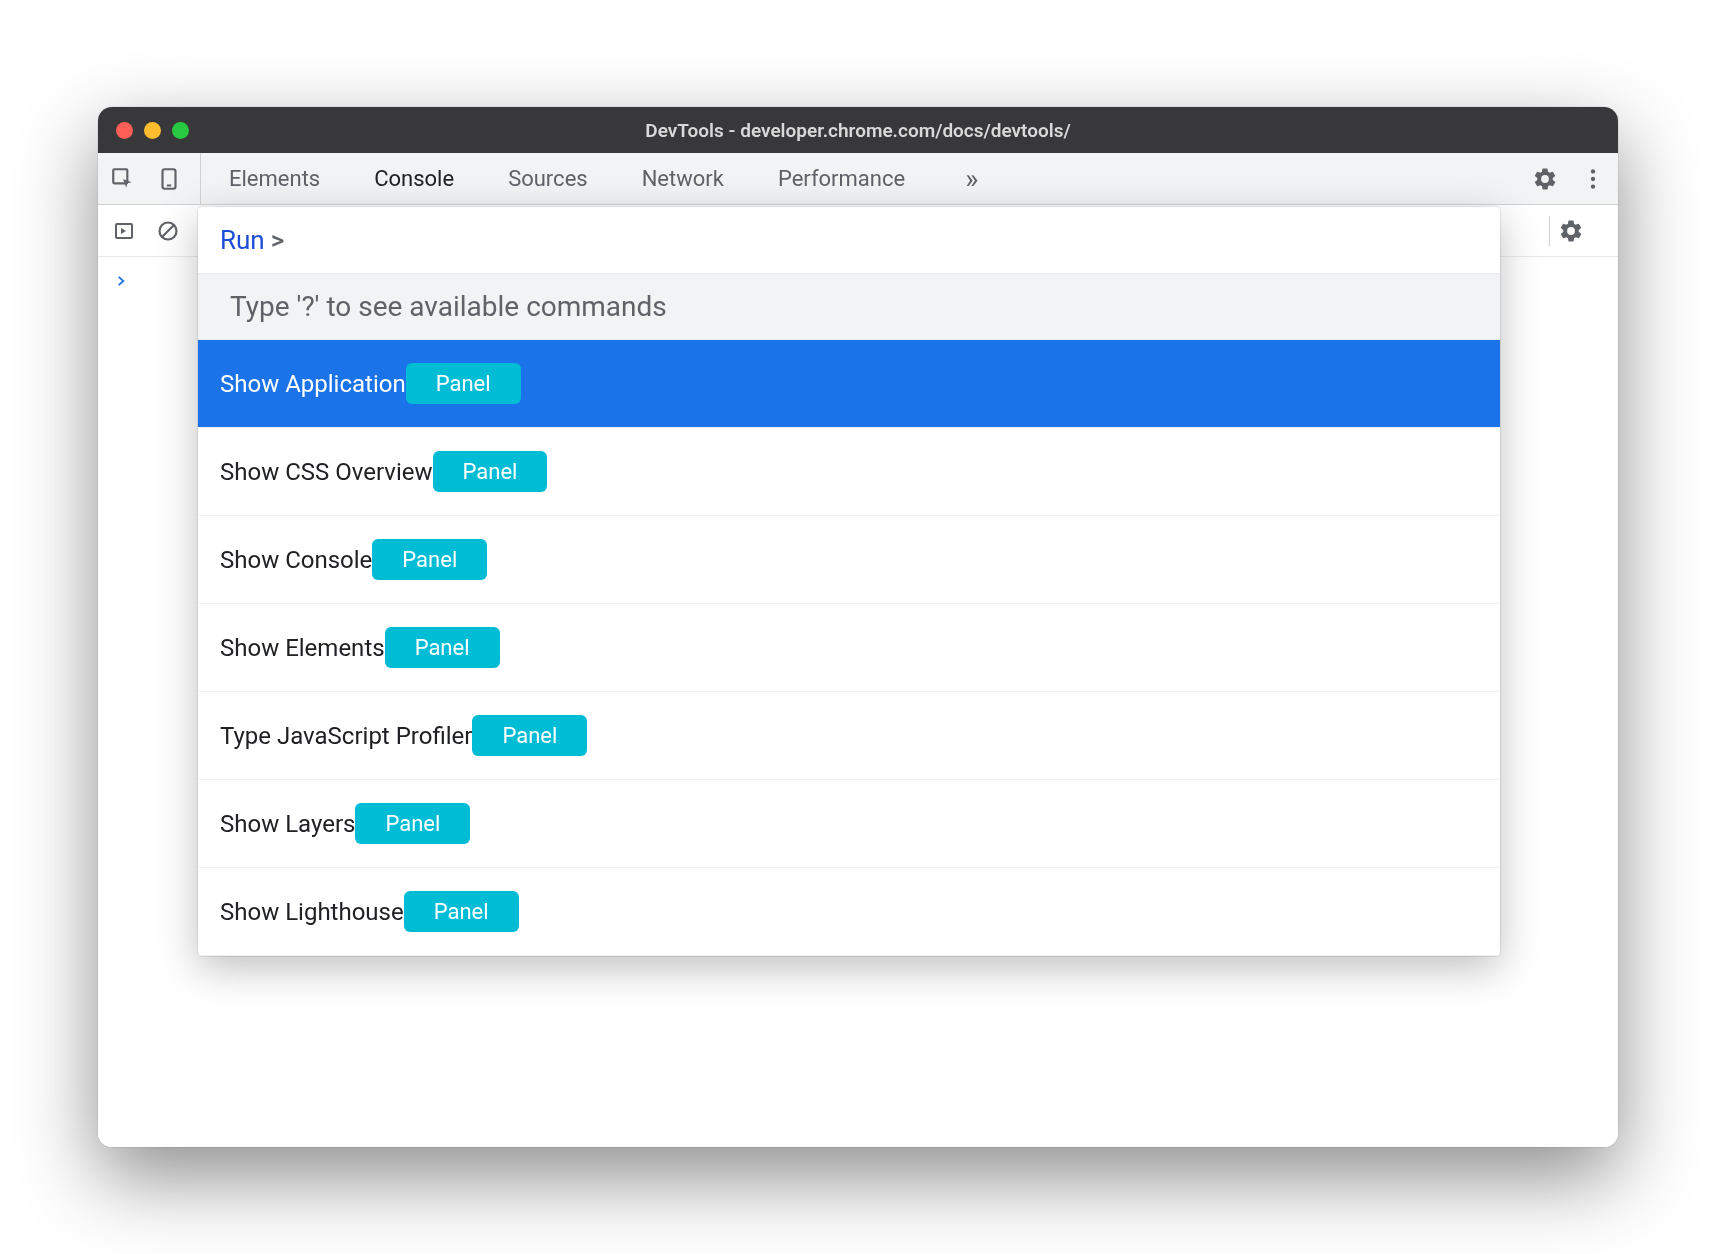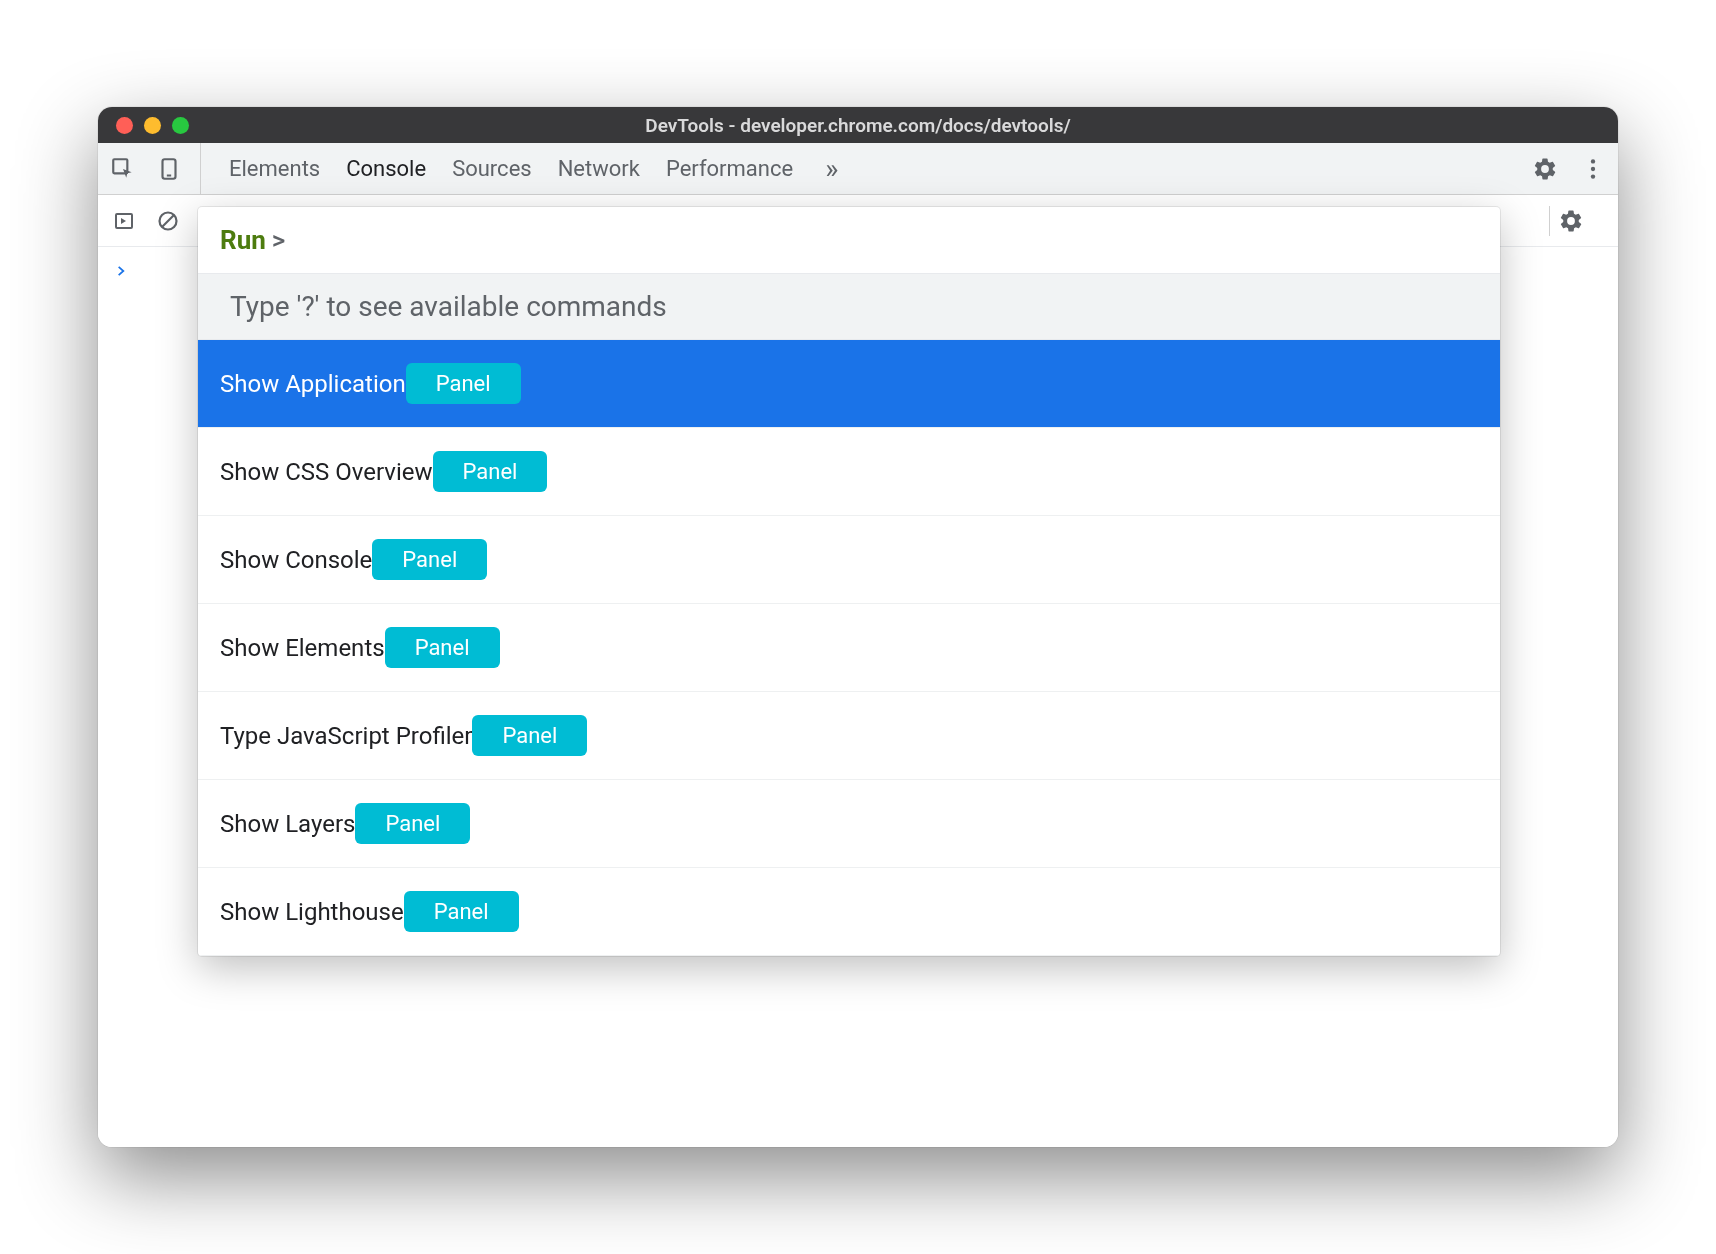--- a/index.html
+++ b/index.html
@@ -17,21 +17,21 @@
       height: 1040px;
       background: #fff;
       border-radius: 14px;
       box-shadow: 0 30px 80px rgba(0,0,0,0.45), 0 0 0 1px rgba(0,0,0,0.05);
       overflow: hidden;
       position: relative;
       display: flex;
       flex-direction: column;
     }
     .titlebar {
-      height: 36px;
+      height: 46px;
       background: #38383a;
       display: flex;
       align-items: center;
       padding: 16px 18px;
       position: relative;
       flex-shrink: 0;
     }
     .traffic-lights {
       display: flex;
       gap: 11px;
@@ -71,21 +71,21 @@
     }
     .icon-btn {
       display: inline-flex;
       align-items: center;
       justify-content: center;
       color: #5f6368;
     }
     .tabs {
       display: flex;
       align-items: center;
-      gap: 26px;
+      gap: 54px;
       padding-left: 28px;
       font-size: 22px;
       color: #5f6368;
     }
     .tab {
       cursor: pointer;
       height: 52px;
       display: flex;
       align-items: center;
     }
@@ -141,21 +141,21 @@
       flex-direction: column;
     }
     .cm-search {
       display: flex;
       align-items: baseline;
       padding: 18px 22px 18px 22px;
       font-size: 26px;
       gap: 6px;
       border-bottom: 1px solid #e8eaed;
     }
-    .cm-run { color: #4d7c0f; font-weight: 700; }
+    .cm-run { color: #1d4ed8; font-weight: 400; }
     .cm-sep { color: #5f6368; font-weight: 500; }
     .cm-input {
       border: none;
       outline: none;
       font-size: 26px;
       color: #202124;
       flex: 1;
       font-family: inherit;
     }
     .cm-input::placeholder { color: #b0b4b9; }

